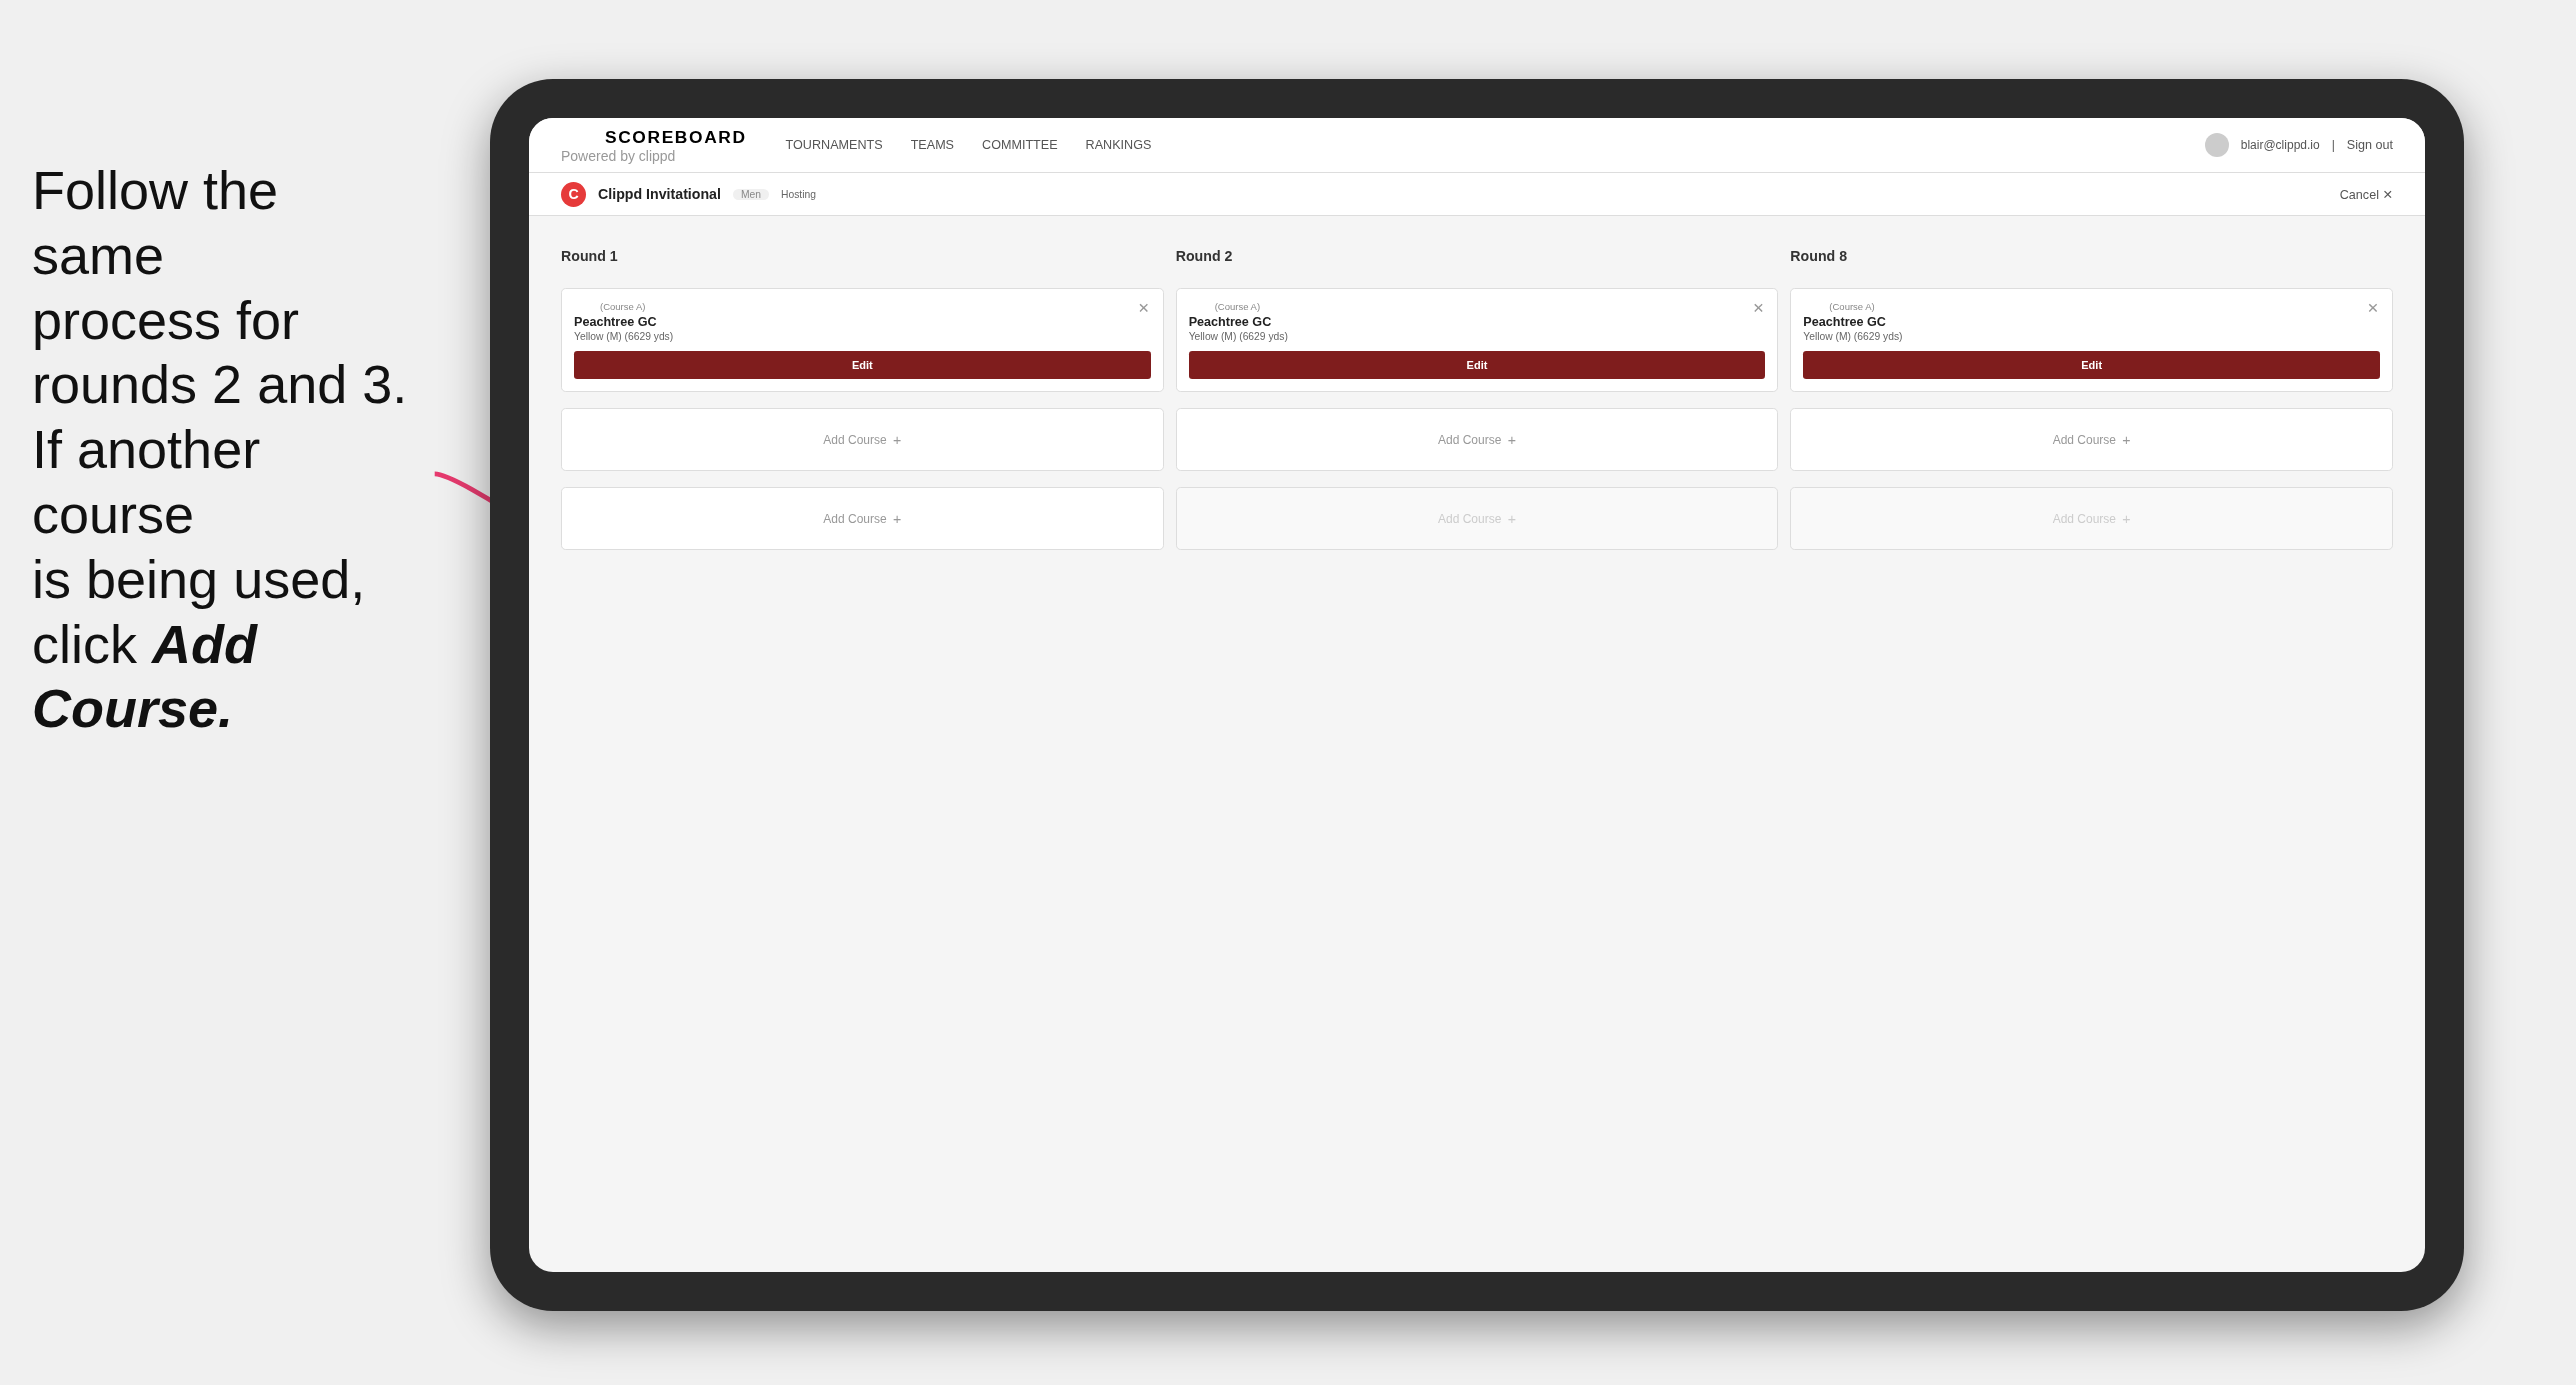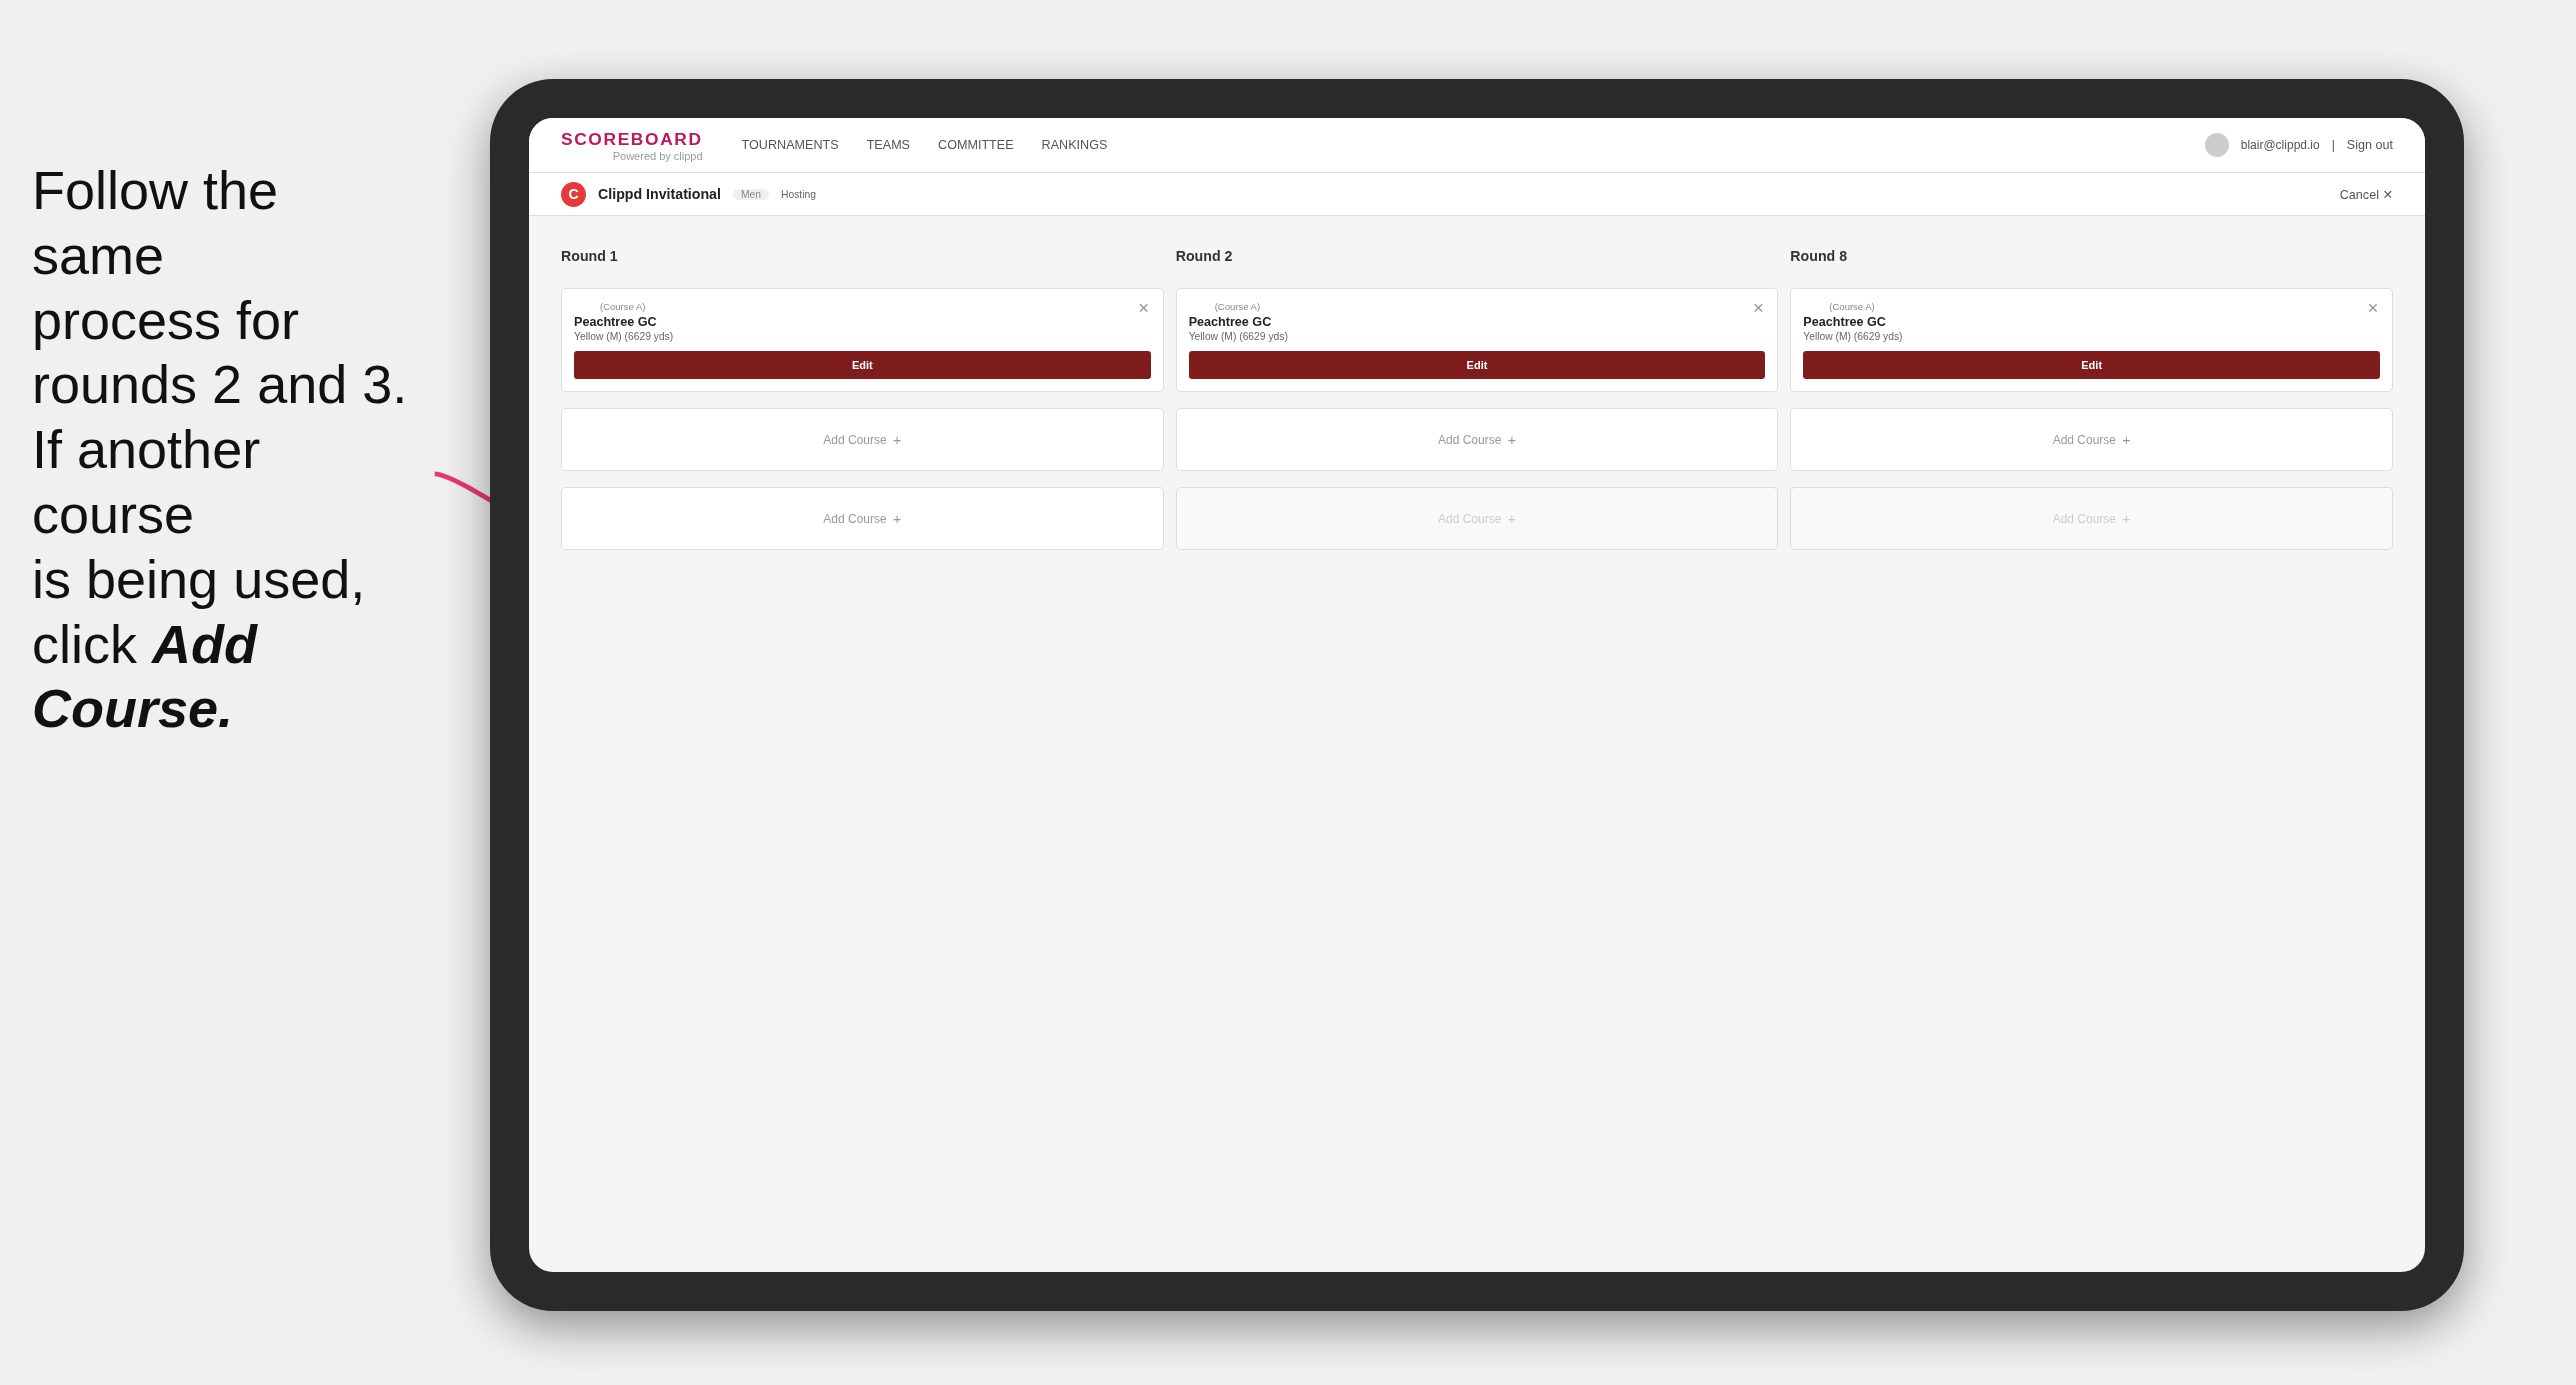--- a/index.html
+++ b/index.html
@@ -77,26 +77,26 @@
     }
 
     .scoreboard-logo {
       display: flex;
       flex-direction: column;
     }
     .logo-main {
       font-size: 17.4px;
       font-weight: 900;
       letter-spacing: 1.6px;
-      color: #be185d;
+      color: #000000;
+      margin-left: 44px;
     }
     .logo-sub {
-      font-size: 11px;
+      font-size: 14px;
       color: #999;
-      text-align: right;
     }
 
     .nav-links {
       display: flex;
       gap: 28px;
       align-items: center;
     }
     .nav-link {
       font-size: 12.6px;
       color: #555;

